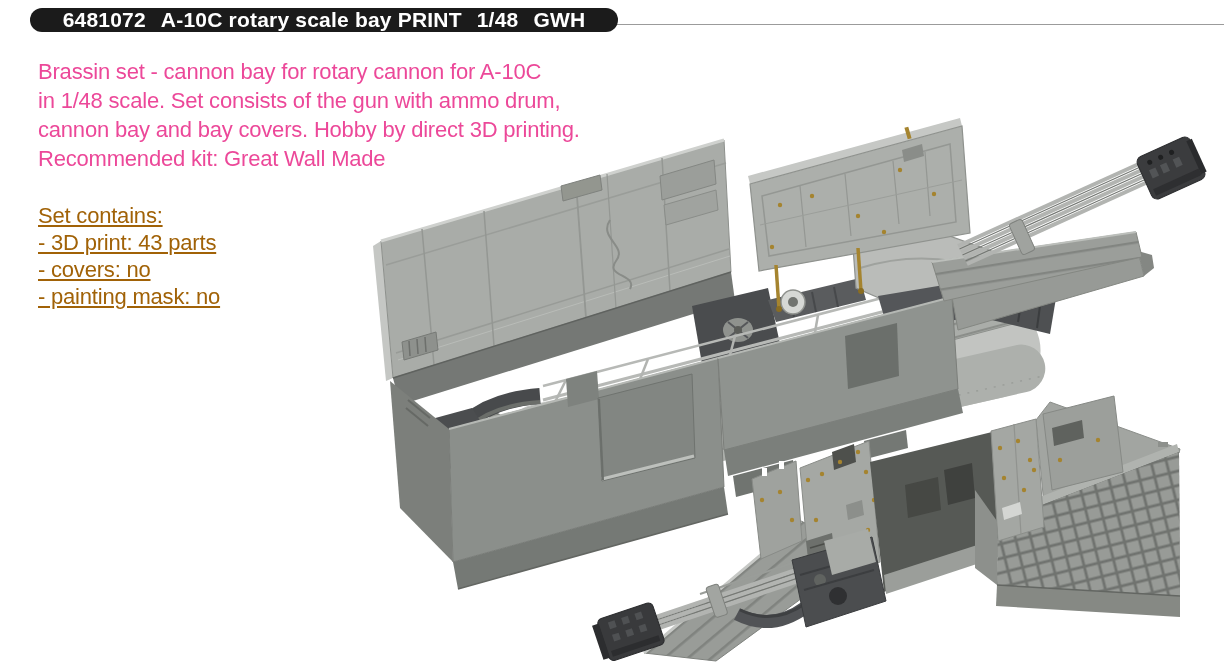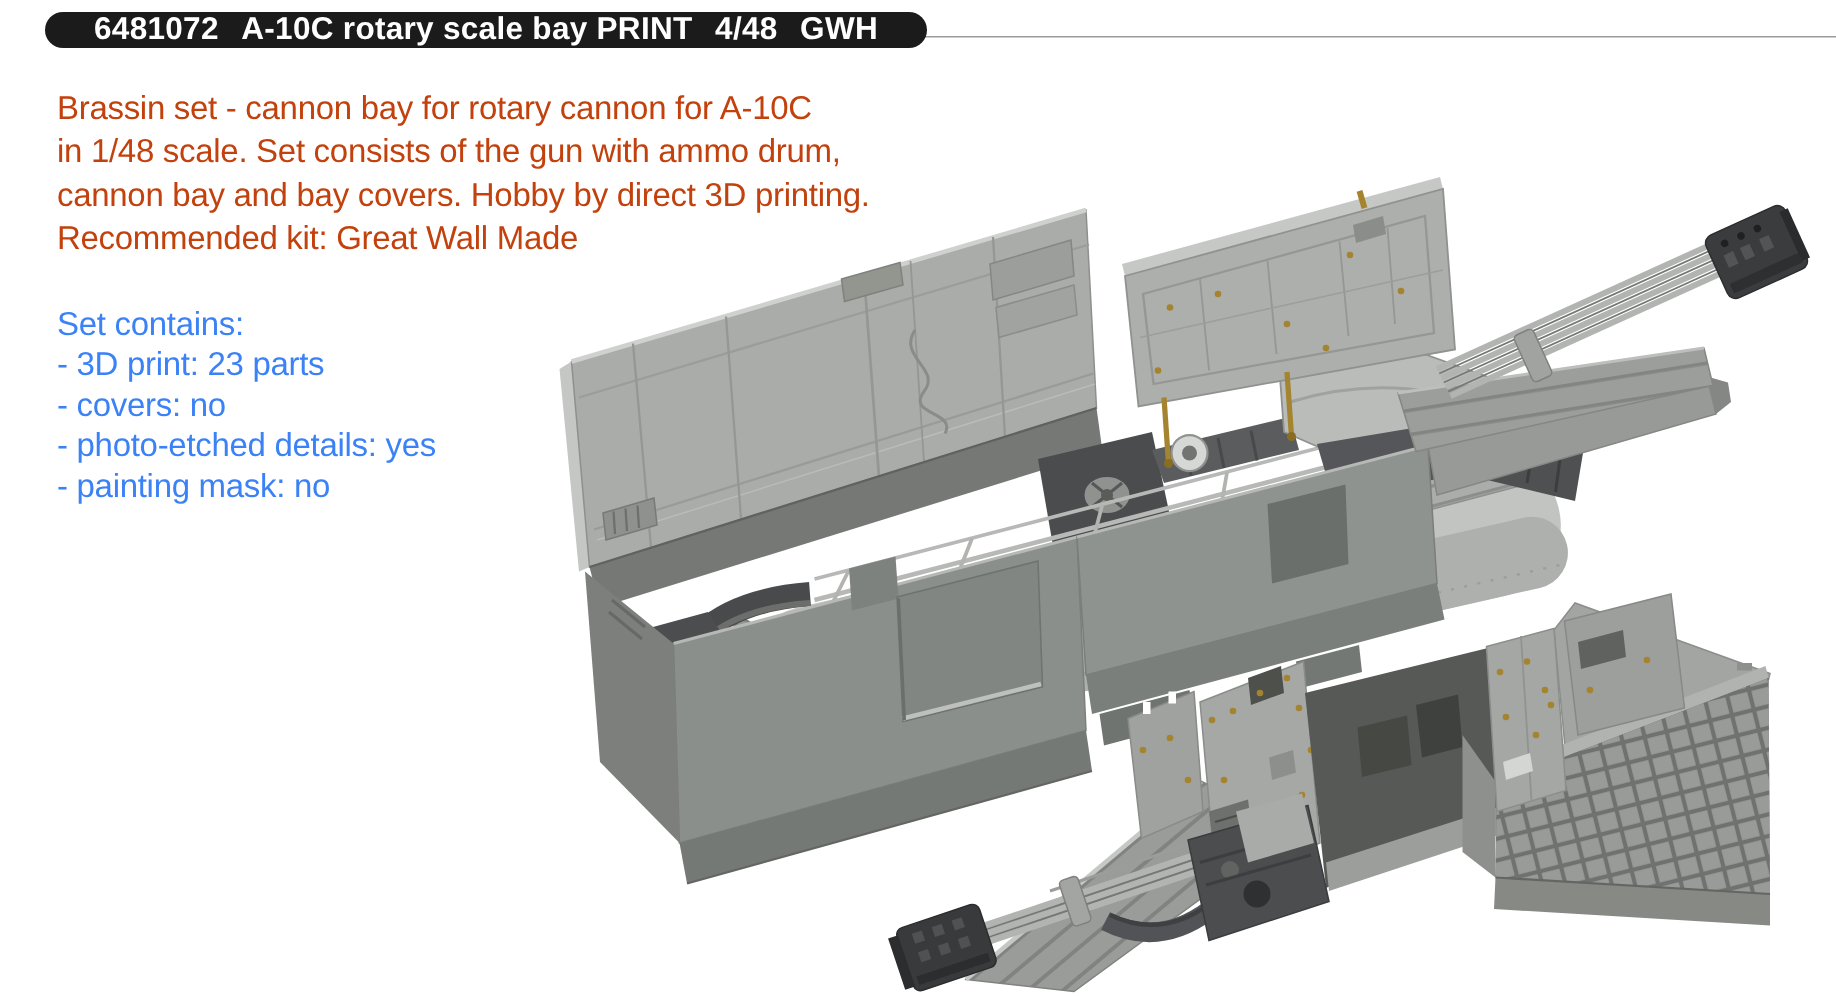--- a/index.html
+++ b/index.html
@@ -16,52 +16,51 @@
   .header-bar span{
     color:#ffffff;font-weight:bold;font-size:21px;letter-spacing:0.2px;
     white-space:nowrap;
   }
   .header-rule{
     position:absolute;left:600px;right:0;top:24px;height:1px;
     background:#9b9b9b;z-index:1;
   }
   .desc-block{
     position:absolute;left:38px;top:57px;z-index:2;
-    font-size:22px;line-height:29px;color:#c2410c;letter-spacing:-0.2px;
+    font-size:22px;line-height:29px;color:#ec4899;letter-spacing:-0.2px;
   }
   .contains-block{
     position:absolute;left:38px;top:202px;z-index:2;
-    font-size:22px;line-height:27px;color:#3b82f6;letter-spacing:-0.2px;
+    font-size:22px;line-height:27px;color:#a16207;letter-spacing:-0.2px;text-decoration:underline;
   }
   svg.render{position:absolute;left:0;top:0;z-index:1;}
 </style>
 </head>
 <body>
 
 <div class="header-rule"></div>
 
 <div class="header-bar">
   <span>6481072</span>
   <span>A-10C rotary scale bay PRINT</span>
-  <span>4/48</span>
+  <span>1/48</span>
   <span>GWH</span>
 </div>
 
 <div class="desc-block">
   <div>Brassin set - cannon bay for rotary cannon for A-10C</div>
   <div>in 1/48 scale. Set consists of the gun with ammo drum,</div>
   <div>cannon bay and bay covers. Hobby by direct 3D printing.</div>
   <div>Recommended kit: Great Wall Made</div>
 </div>
 
 <div class="contains-block">
   <div>Set contains:</div>
-  <div>- 3D print: 23 parts</div>
+  <div>- 3D print: 43 parts</div>
   <div>- covers: no</div>
-  <div>- photo-etched details: yes</div>
   <div>- painting mask: no</div>
 </div>
 
 <svg class="render" width="1224" height="664" viewBox="0 0 1224 664">
   <defs>
     <pattern id="pat-treads" width="13" height="13" patternUnits="userSpaceOnUse" patternTransform="rotate(75)">
       <rect width="2.2" height="13" fill="#8b8e8a"></rect>
     </pattern>
     <pattern id="pat-ribs-a" width="16" height="16" patternUnits="userSpaceOnUse" patternTransform="rotate(81)">
       <rect width="2.4" height="16" fill="#828581"></rect>

